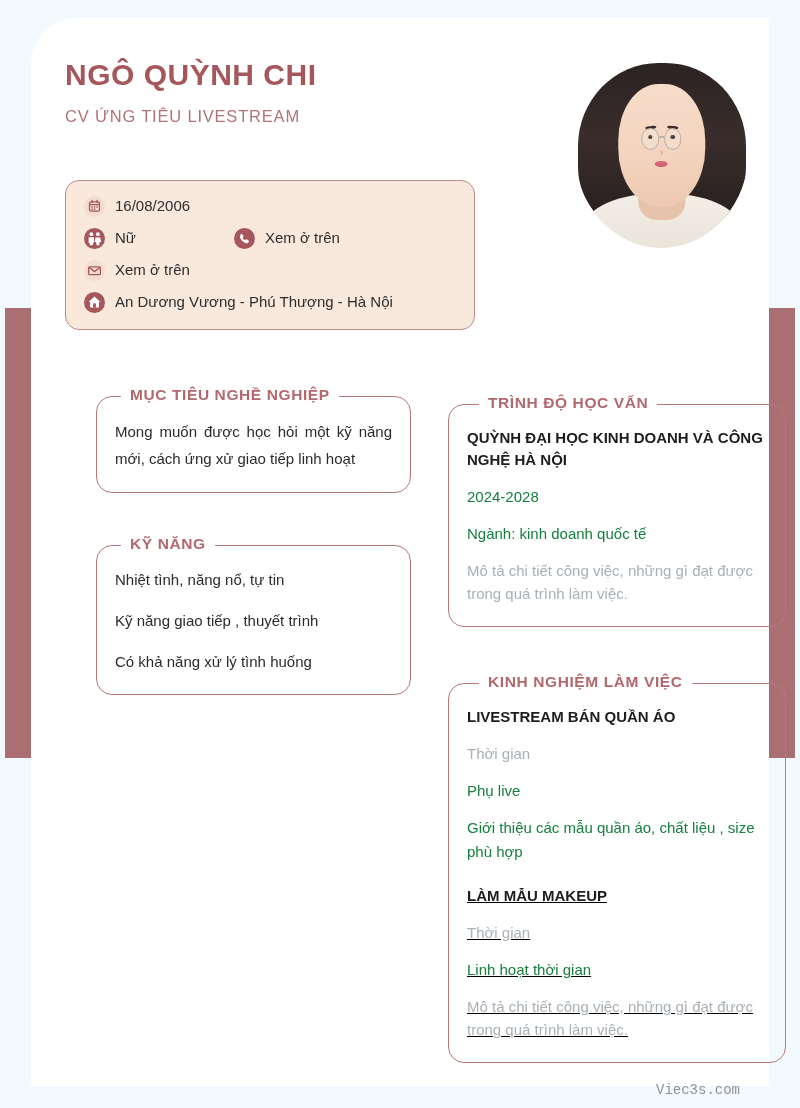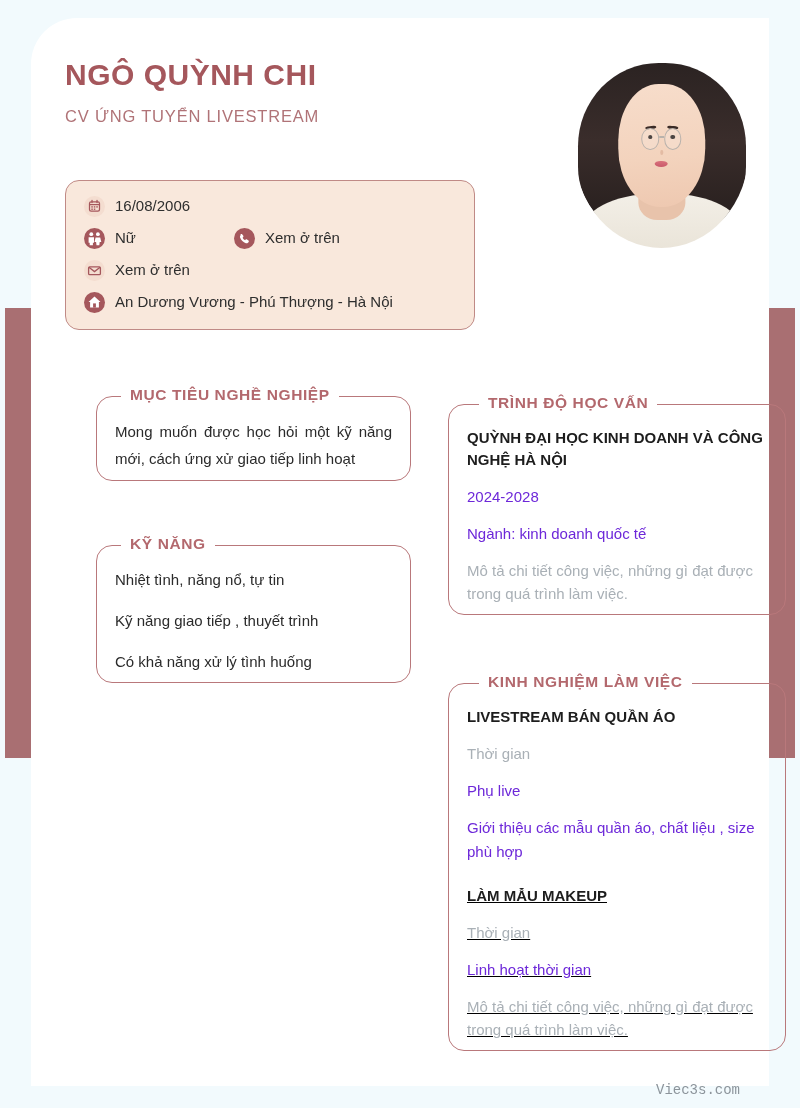--- a/index.html
+++ b/index.html
@@ -144,21 +144,21 @@
     margin-right:10px; margin-top:1px;
   }
   .c-ico svg { display:block; width:21px; height:21px; }
   .c-txt { font-size:15px; color:#2e2e2e; line-height:1.45; }
 
   
   .sec {
     position:absolute;
     border:1.3px solid #b9787b;
     border-radius:16px;
-    padding:22px 18px 8px 18px;
+    padding:22px 18px 20px 18px;
   }
   .sec-title {
     position:absolute; top:-11px; left:24px;
     background:#ffffff;
     padding:0 9px;
     font-size:15.5px; font-weight:bold;
     color:#b3686d; letter-spacing:.6px;
     white-space:nowrap;
   }
 
@@ -178,21 +178,21 @@
     line-height:1.6; margin-bottom:17px;
   }
   .skill-line:last-child { margin-bottom:0; }
 
   .entry-title {
     font-size:15px; font-weight:bold;
     color:#1d1d1d; line-height:1.45;
     margin-bottom:14px;
   }
   .entry-line {
-    font-size:15px; color:#6d28d9;
+    font-size:15px; color:#15803d;
     line-height:1.55; margin-bottom:14px;
   }
   .entry-line.muted { color:#a9b0b6; }
   .entry-line:last-child { margin-bottom:0; }
   .entry-block { margin-bottom:22px; }
   .entry-block:last-child { margin-bottom:0;text-decoration:underline; }
 
   #footer {
     position:absolute; left:656px; top:1082px;
     font-family:"Liberation Mono", monospace;
@@ -204,21 +204,21 @@
 
 <div id="page">
 
   <div class="side-bar left"></div>
   <div class="side-bar right"></div>
 
   <div id="card">
 
     <div id="header">
       <div class="cv-name">NGÔ QUỲNH CHI</div>
-      <div class="cv-role">CV ỨNG TUYỂN LIVESTREAM</div>
+      <div class="cv-role">CV ỨNG TIÊU LIVESTREAM</div>
     </div>
 
     <div id="photo-wrap">
       <div id="photo">
         <div class="ph-hair"></div>
         <div class="ph-shoulder"></div>
         <div class="ph-neck"></div>
         <div class="ph-face">
           <div class="ph-brow l"></div>
           <div class="ph-brow r"></div>

